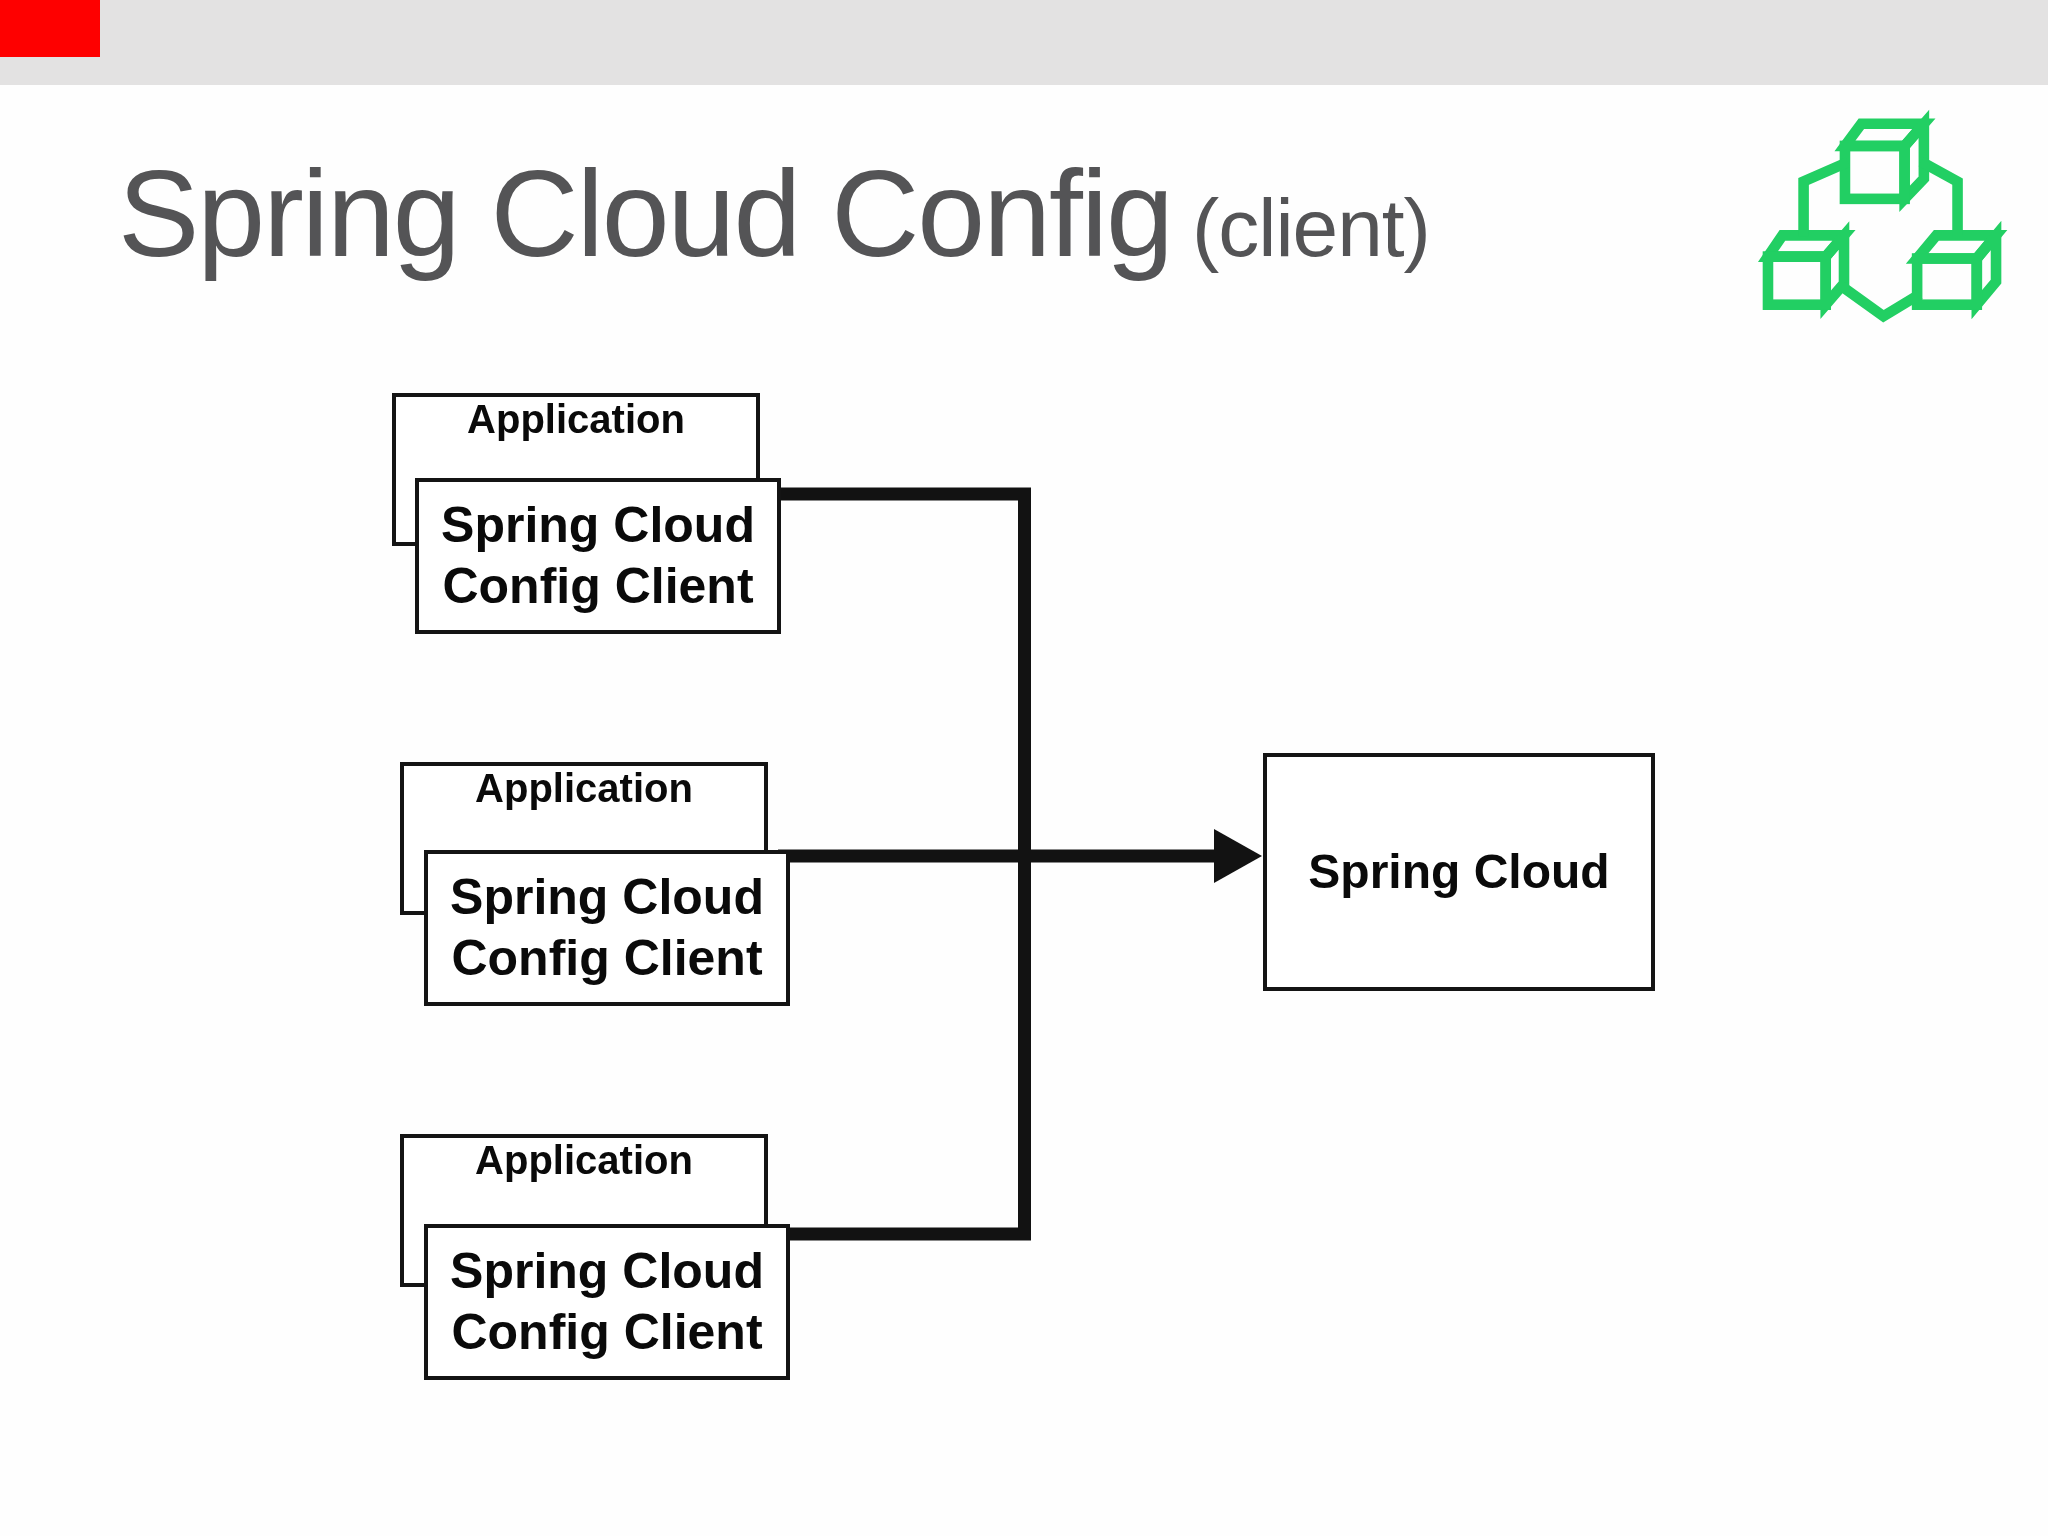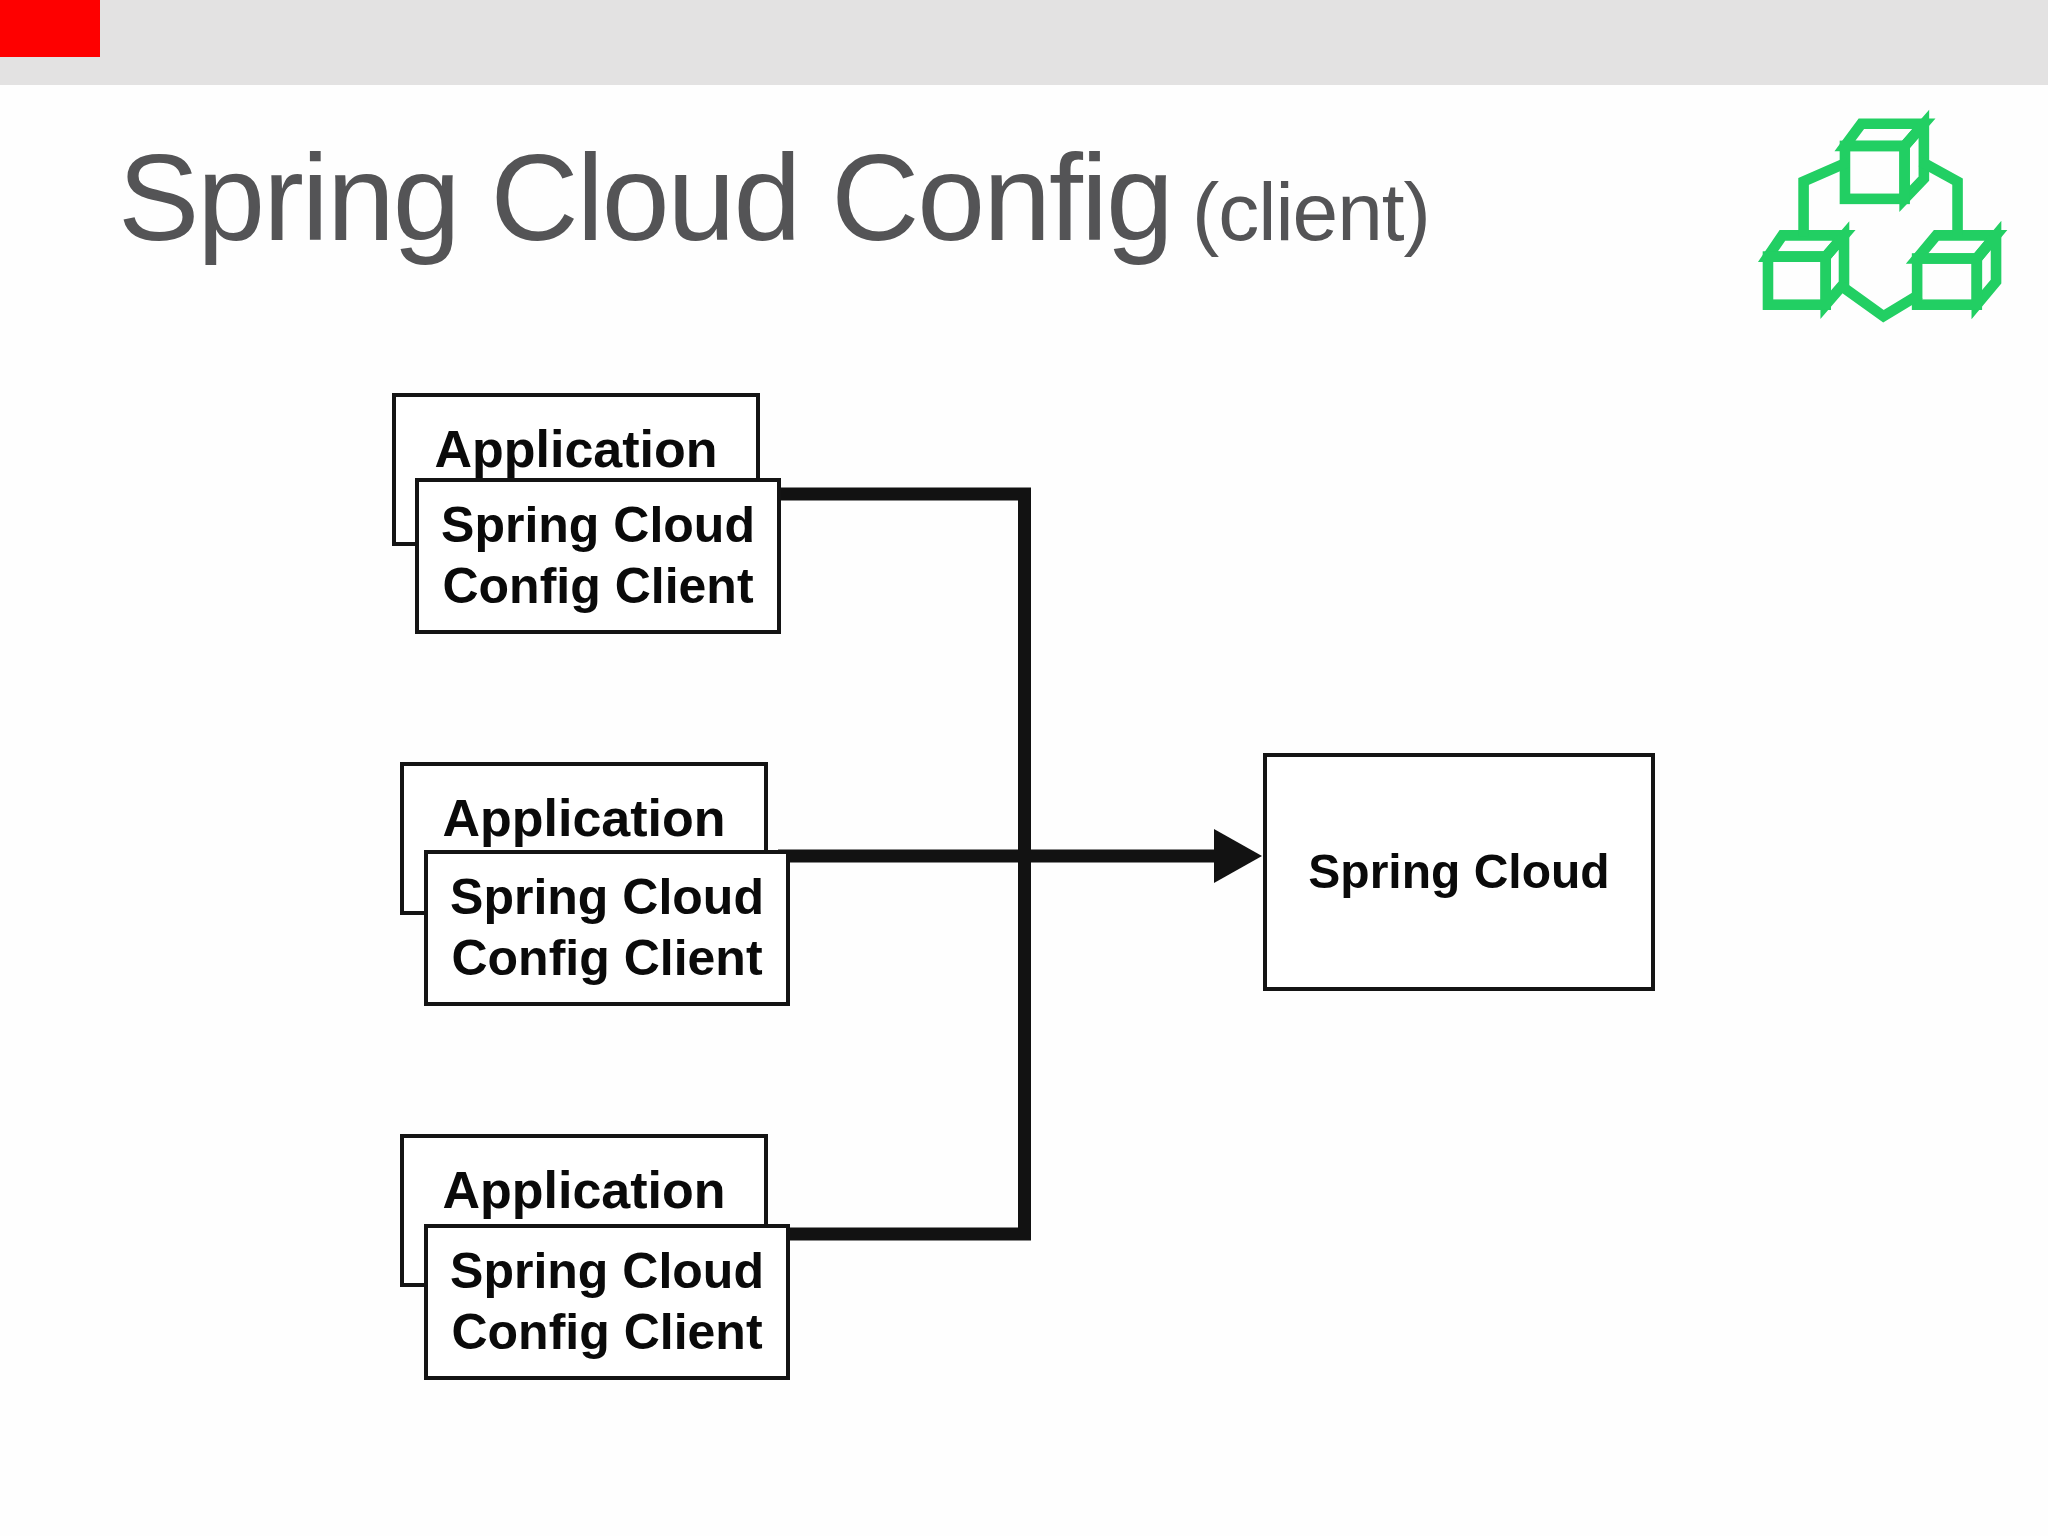--- a/index.html
+++ b/index.html
@@ -10,30 +10,30 @@
     --titlegray:#545456;
   }
   *{margin:0;padding:0;box-sizing:border-box;}
   html,body{width:2048px;height:1536px;background:#ffffff;overflow:hidden;}
   body{font-family:"Liberation Sans", sans-serif;position:relative;}
   .slide{position:absolute;left:0;top:0;width:2048px;height:1536px;background:#fefefe;}
 
   .header-band{position:absolute;left:0;top:0;width:2048px;height:85px;background:var(--headerband);}
   .record-badge{position:absolute;left:0;top:0;width:100px;height:57px;background:var(--badge);}
 
-  .title{position:absolute;left:118px;top:128px;width:1500px;white-space:nowrap;color:var(--titlegray);}
+  .title{position:absolute;left:118px;top:144px;width:1500px;white-space:nowrap;color:var(--titlegray);}
   .title .main{font-size:122px;font-weight:400;letter-spacing:-2px;}
   .title .paren{font-size:82px;font-weight:400;margin-left:20px;letter-spacing:-1px;}
 
   .brand-icon{position:absolute;left:1750px;top:93px;width:290px;height:255px;}
   .brand-icon .stroke{fill:none;stroke:var(--accent);stroke-width:11;stroke-linejoin:miter;stroke-linecap:square;}
 
   .box{position:absolute;background:#ffffff;border:4px solid #141414;color:#0a0a0a;
        text-align:center;font-weight:700;}
-  .app-box{width:368px;height:153px;font-size:52px;padding-top:22px;z-index:1;}
+  .app-box{width:368px;height:153px;font-size:40px;z-index:1;}
   .client-box{width:366px;height:156px;font-size:50px;line-height:1.22;z-index:2;
               display:flex;flex-direction:column;justify-content:center;}
   .server-box{width:392px;height:238px;font-size:48px;line-height:1.3;z-index:2;
               display:flex;flex-direction:column;justify-content:center;}
 
   .app-1{left:392px;top:393px;}
   .client-1{left:415px;top:478px;}
   .app-2{left:400px;top:762px;}
   .client-2{left:424px;top:850px;}
   .app-3{left:400px;top:1134px;}

